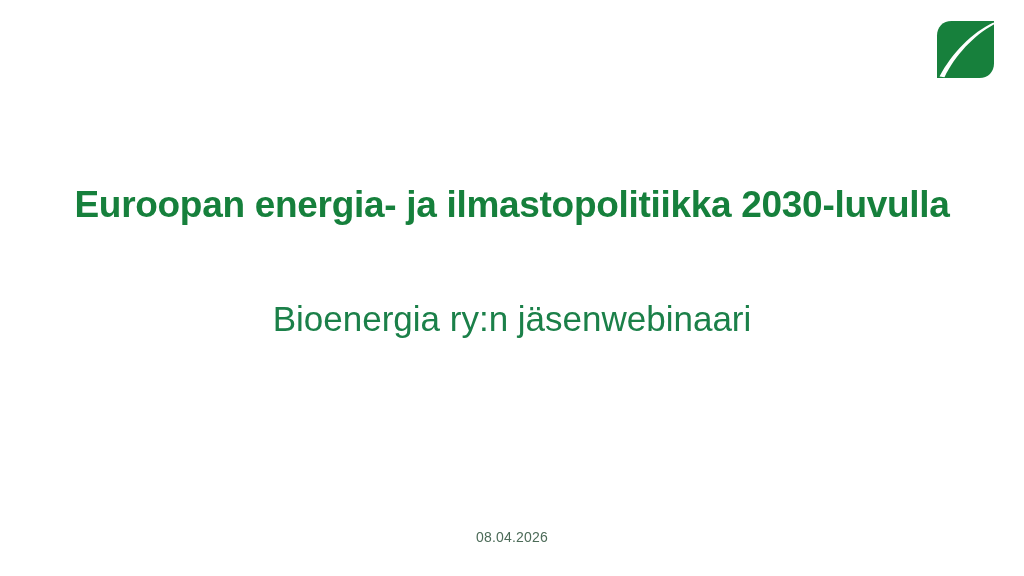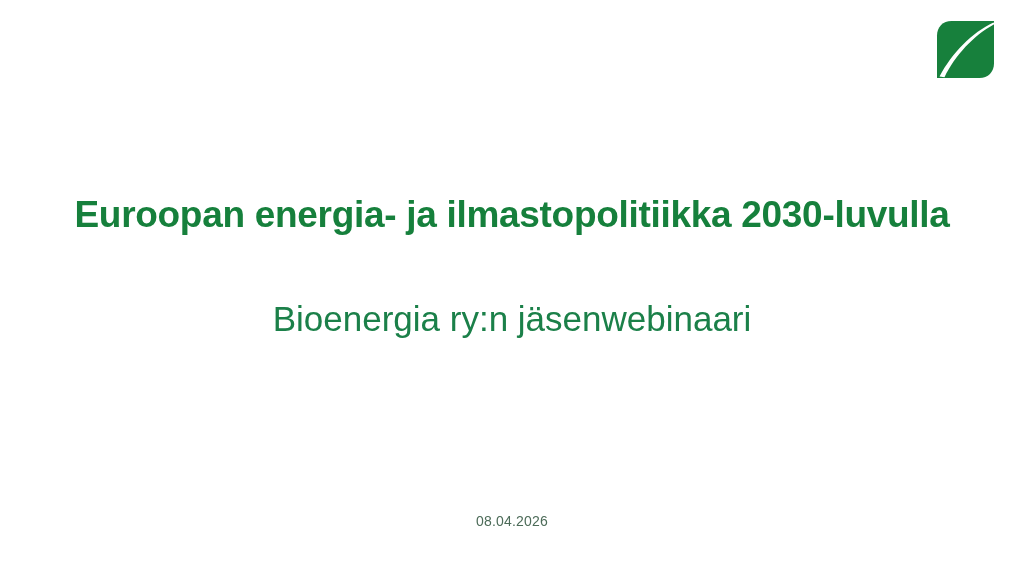--- a/index.html
+++ b/index.html
@@ -37,21 +37,21 @@
 
   
   .title-block {
     position: absolute;
     top: 182px;
     left: 0;
     width: 1024px;
     text-align: center;
   }
   .slide-title {
-    margin: 10px;
+    margin: 0;
     font-family: "Liberation Sans", sans-serif;
     font-size: 37px;
     font-weight: bold;
     line-height: 1.22;
     letter-spacing: -0.3px;
     color: #16803C;
     white-space: nowrap;
   }
 
   
@@ -75,21 +75,21 @@
 
   
   .date-block {
     position: absolute;
     top: 513px;
     left: 0;
     width: 1024px;
     text-align: center;
   }
   .slide-date {
-    margin: 0;
+    margin: 16px;
     font-family: "Liberation Sans", sans-serif;
     font-size: 14px;
     font-weight: normal;
     letter-spacing: 0.2px;
     color: #4C6B58;
     white-space: nowrap;
   }
 </style>
 </head>
 <body>

